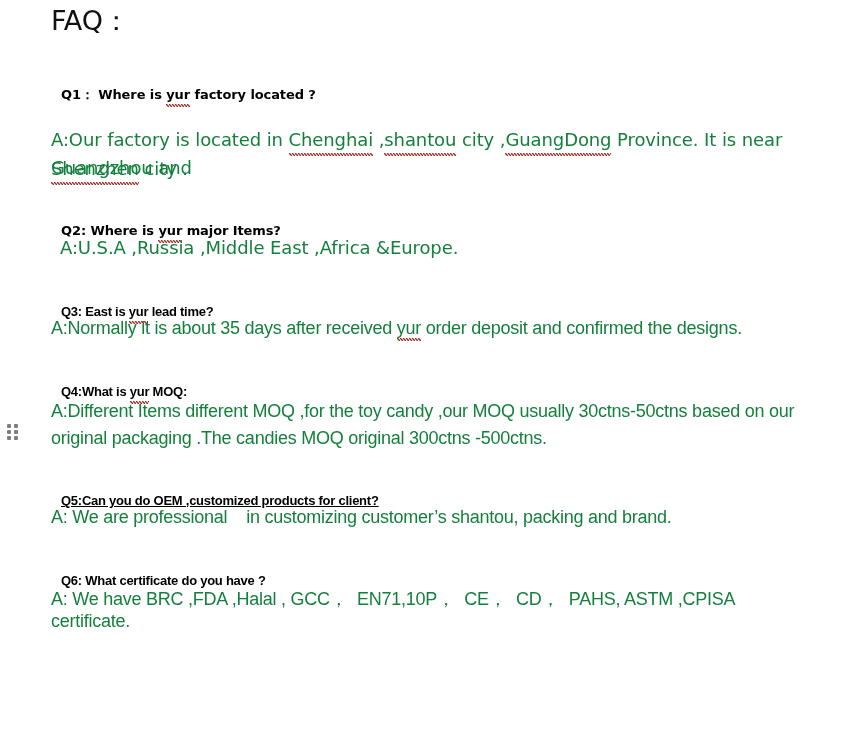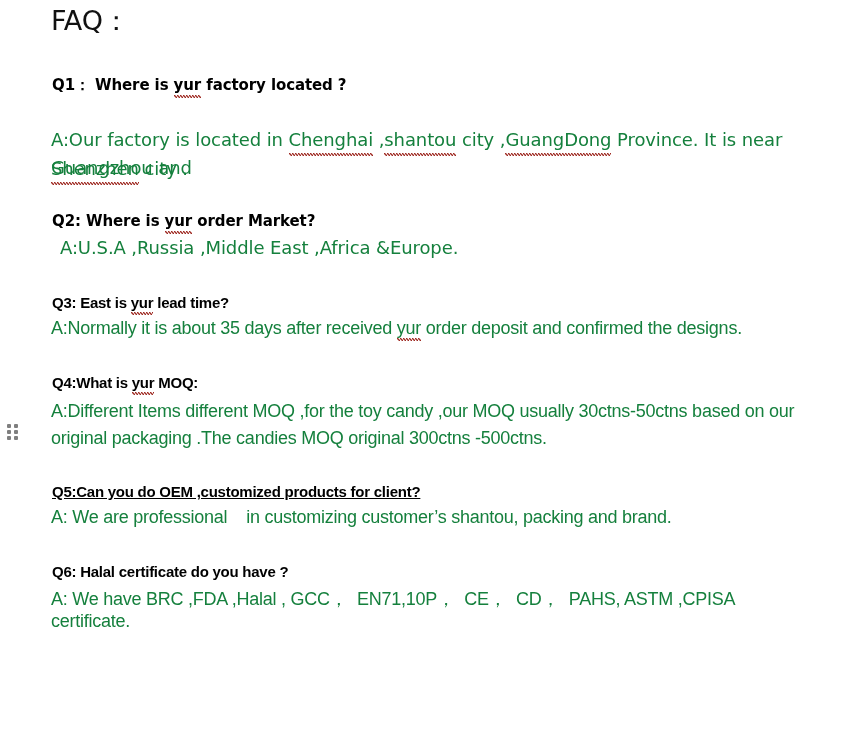--- a/index.html
+++ b/index.html
@@ -66,25 +66,25 @@
     letter-spacing: -0.2px;
     margin: 0;
     padding-top: 4px;
     color: #111111;
     white-space: pre;
   }
 
   .question {
     font-family: "DejaVu Sans", sans-serif;
     font-weight: bold;
-    font-size: 15px;
+    font-size: 13px;
     line-height: 21px;
     color: #000000;
     white-space: pre-wrap;
-    margin: 1px;
+    margin: 10px;
   }
 
   .answer {
     font-family: "DejaVu Sans", sans-serif;
     font-weight: 400;
     font-size: 18px;
     line-height: 28px;
     color: #15803d;
     white-space: pre-wrap;
     margin: 0;
@@ -153,21 +153,21 @@
 
     <div class="row" style="top:126px;">
       <p class="answer wide"><span>A:Our factory is located in </span><span class="sp">Chenghai</span><span> ,</span><span class="sp">shantou</span><span> city ,</span><span class="sp">GuangDong</span><span> Province. It is near Guangzhou and</span></p>
     </div>
 
     <div class="row" style="top:155px;">
       <p class="answer wide"><span class="sp">Shenzhen</span><span> city .</span></p>
     </div>
 
     <div class="row" style="top:210px;">
-      <p class="question wide"><span>Q2: Where is </span><span class="sp">yur</span><span> order Market?</span></p>
+      <p class="question wide"><span>Q2: Where is </span><span class="sp">yur</span><span> major Items?</span></p>
     </div>
 
     <div class="row indent-sm" style="top:237px;">
       <p class="answer tight wide">A:U.S.A ,Russia ,Middle East ,Africa &amp;Europe.</p>
     </div>
 
     <div class="row" style="top:291px;">
       <p class="question narrow"><span>Q3: East is </span><span class="sp">yur</span><span> lead time?</span></p>
     </div>
 
@@ -189,21 +189,21 @@
 
     <div class="row" style="top:480px;text-decoration:underline;">
       <p class="question narrow">Q5:Can you do OEM ,customized products for client?</p>
     </div>
 
     <div class="row" style="top:506px;">
       <p class="answer tight narrow">A: We are professional    in customizing customer’s shantou, packing and brand.</p>
     </div>
 
     <div class="row" style="top:560px;">
-      <p class="question narrow">Q6: Halal certificate do you have ?</p>
+      <p class="question narrow">Q6: What certificate do you have ?</p>
     </div>
 
     <div class="row" style="top:588px;">
       <p class="answer tight narrow">A: We have BRC ,FDA ,Halal , GCC，  EN71,10P，  CE，  CD，  PAHS, ASTM ,CPISA certificate.</p>
     </div>
 
   </div>
 </div>
 
 </body></html>

